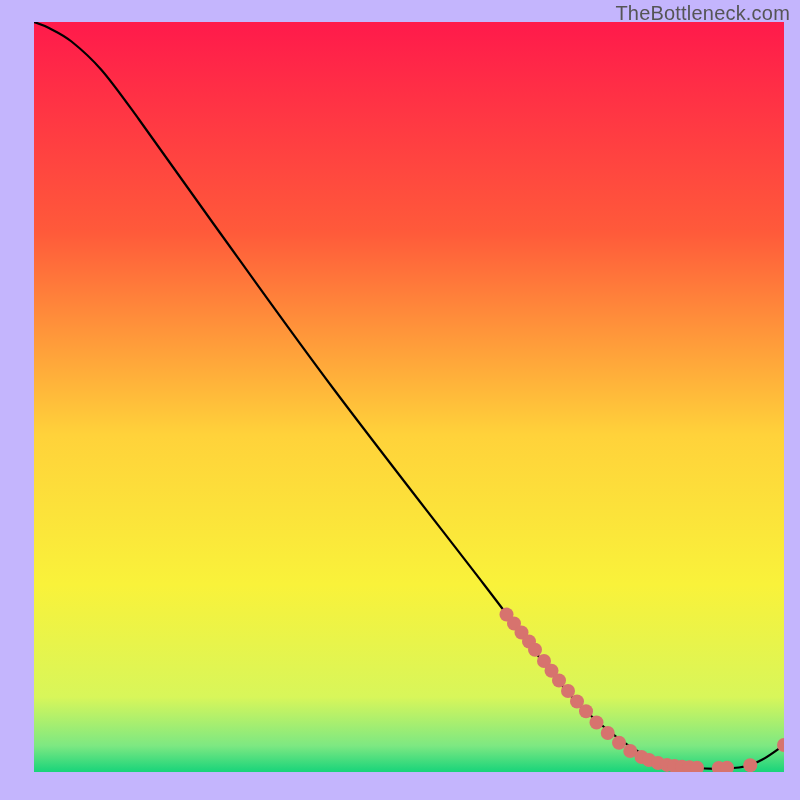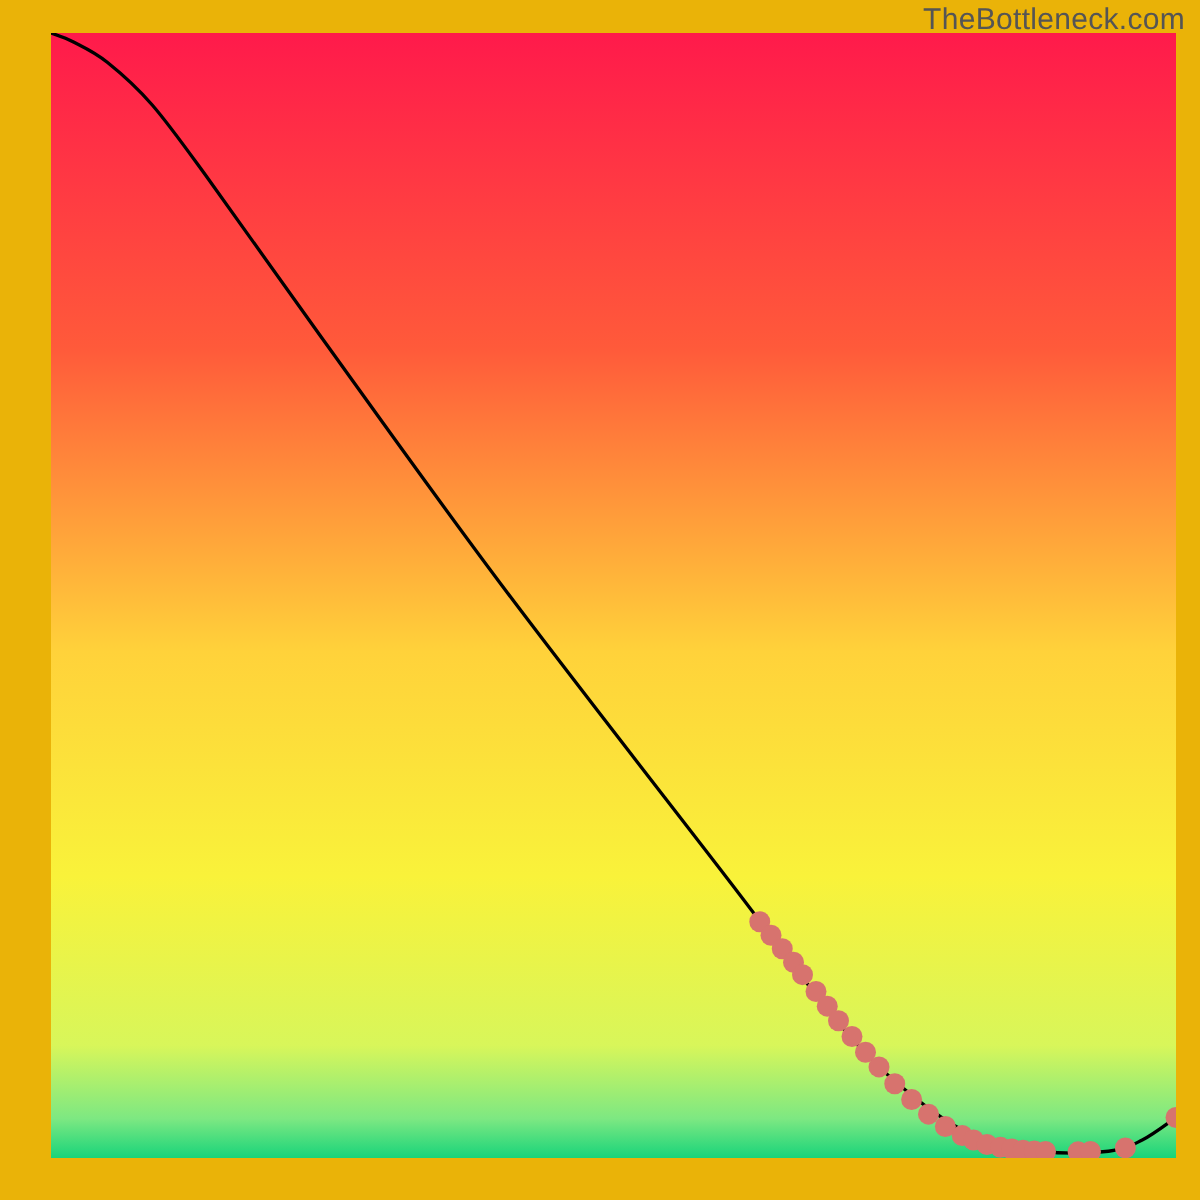--- a/index.html
+++ b/index.html
@@ -8,21 +8,21 @@
     background: #000;
     width: 800px;
     height: 800px;
     overflow: hidden;
     font-family: Arial, Helvetica, sans-serif;
   }
   .frame {
     position: relative;
     width: 800px;
     height: 800px;
-    background: #eab308;
+    background: #c4b5fd;
   }
   .watermark {
     position: absolute;
     top: 2px;
     right: 10px;
     color: #555;
     font-size: 20px;
     font-weight: 500;
     letter-spacing: 0.2px;
     z-index: 5;

